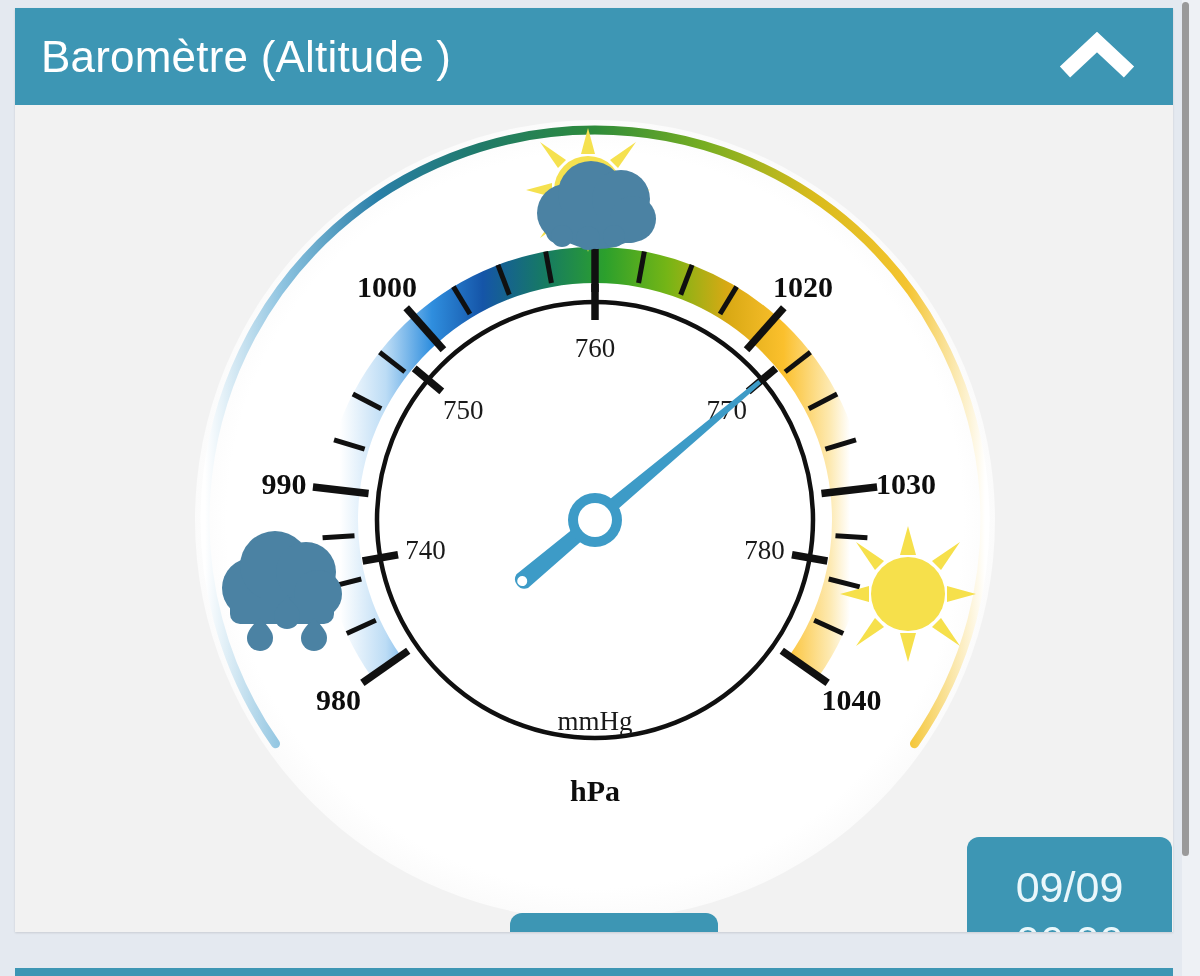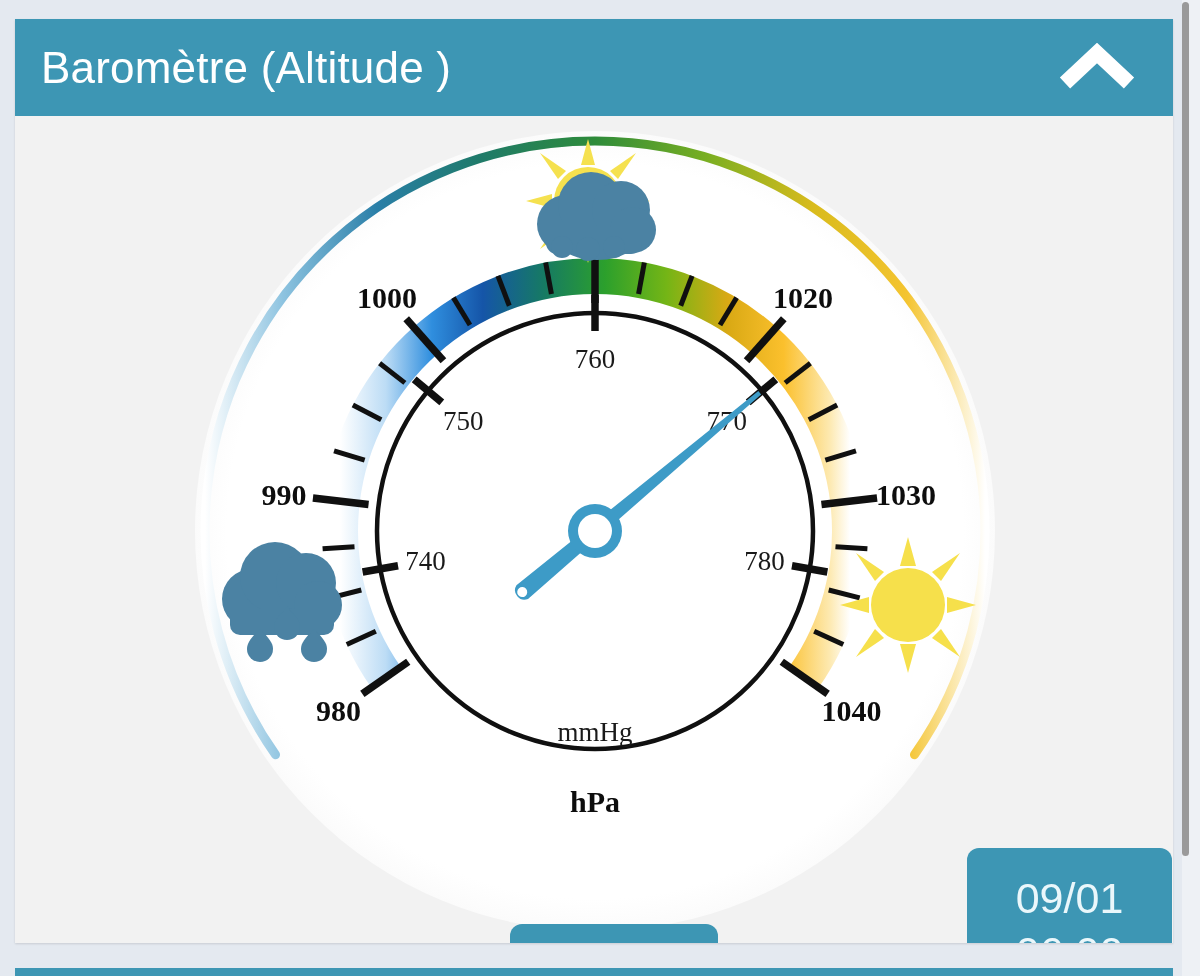--- a/index.html
+++ b/index.html
@@ -4,21 +4,21 @@
 <style>
   html,body{margin:0;padding:0;}
   body{
     width:1200px;height:976px;overflow:hidden;
     background:#e4e9f0;
     font-family:"Liberation Sans",sans-serif;
     position:relative;
   }
   
   .card{
-    position:absolute;left:15px;top:19px;width:1158px;height:924px;
+    position:absolute;left:15px;top:8px;width:1158px;height:924px;
     background:#404040;
     box-shadow:0 1px 2px rgba(0,0,0,.12);
   }
   .card-header{
     position:absolute;left:0;top:0;width:100%;height:97px;
     background:#3d96b4;
     display:flex;align-items:center;
   }
   .card-title{
     color:#ffffff;font-size:44px;font-weight:400;
@@ -238,21 +238,21 @@
             <circle cx="-95" cy="0" r="5" fill="#ffffff"></circle>
           </g>
           <circle cx="595" cy="520" r="27" fill="#3d9bc7"></circle>
           <circle cx="595" cy="520" r="17" fill="#ffffff"></circle>
         </g>
       </svg>
 
       <div class="value-badge">1022hPa</div>
 
       <div class="date-badge">
-        <span>09/01</span>
+        <span>09/09</span>
         <span>06:00</span>
       </div>
     </div>
 
   </div>
 </div>
 
 <div class="scrollbar-track">
   <div class="scrollbar-thumb"></div>
 </div>

